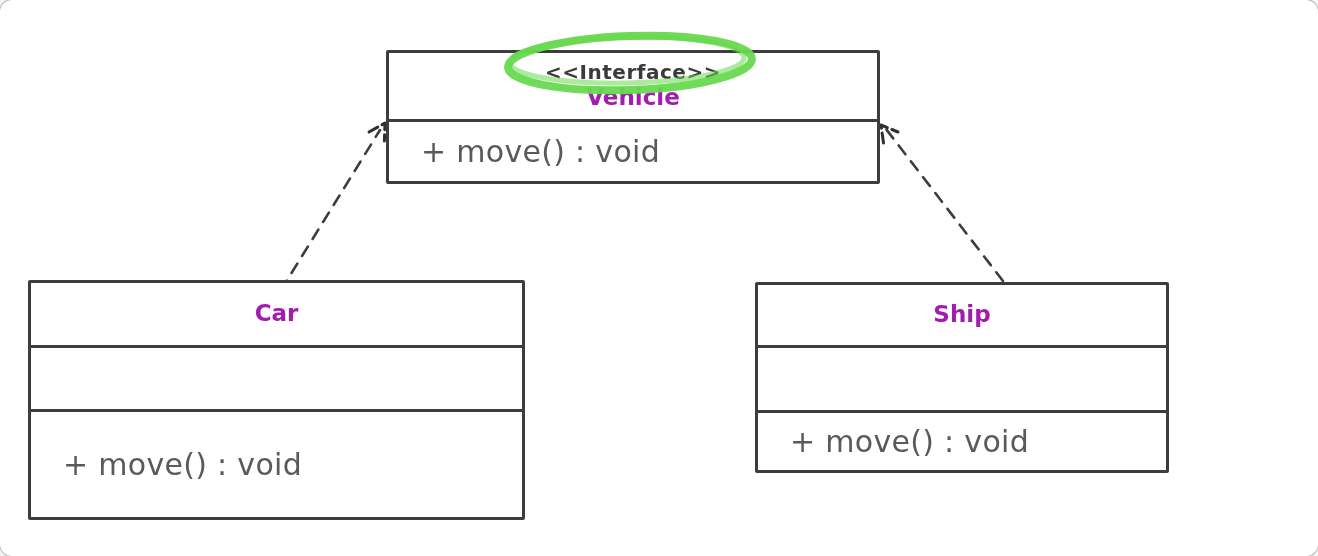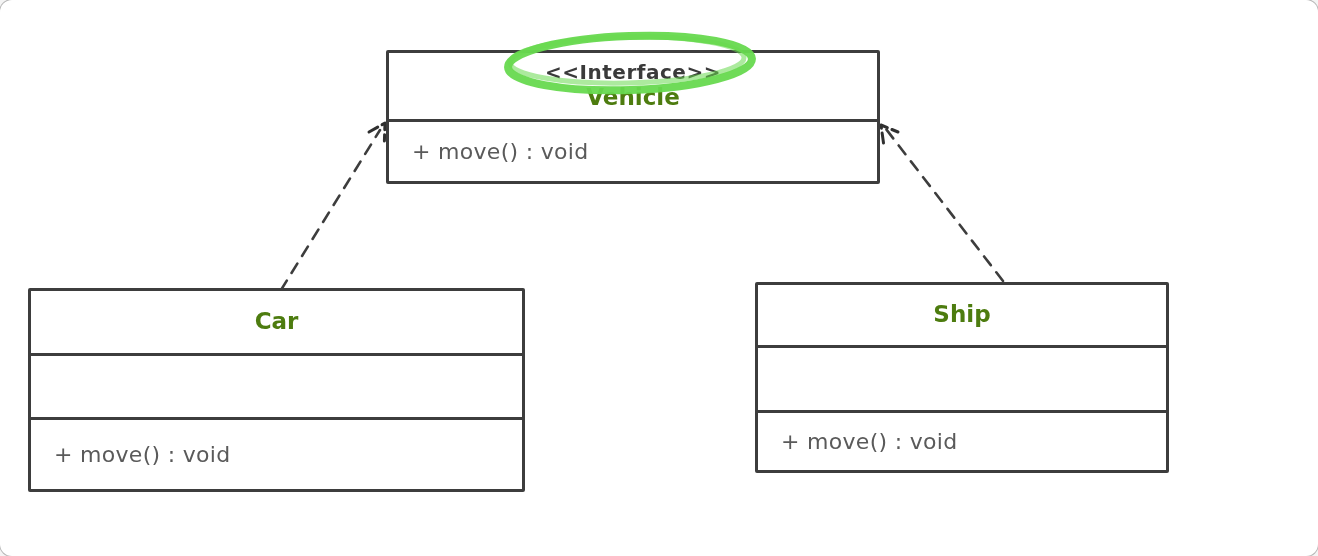--- a/index.html
+++ b/index.html
@@ -48,38 +48,38 @@
   }
   .node-stereotype {
     font-weight: bold;
     font-size: 20px;
     color: #3a3a3a;
     letter-spacing: 0.5px;
   }
   .node-name {
     font-weight: bold;
     font-size: 23px;
-    color: #4d7c0f;
+    color: #a21caf;
   }
   .methods-compartment {
     display: flex;
     align-items: center;
   }
   .method-text {
-    font-size: 22px;
+    font-size: 30px;
     color: #5a5a5a;
-    padding-left: 23px;
+    padding-left: 32px;
     letter-spacing: 0.3px;
   }
   
   #node-vehicle { left: 386px; top: 50px; width: 494px; height: 134px; }
   #node-vehicle .title-compartment { height: 66px; }
   #node-vehicle .methods-compartment { flex: 1; }
   
-  #node-car { left: 28px; top: 288px; width: 497px; height: 204px; }
+  #node-car { left: 28px; top: 280px; width: 497px; height: 240px; }
   #node-car .title-compartment { height: 62px; }
   #node-car .attributes-compartment { height: 64px; }
   #node-car .methods-compartment { flex: 1; }
   
   #node-ship { left: 755px; top: 282px; width: 414px; height: 191px; }
   #node-ship .title-compartment { height: 60px; }
   #node-ship .attributes-compartment { height: 65px; }
   #node-ship .methods-compartment { flex: 1; }
 
   .connector-line {

